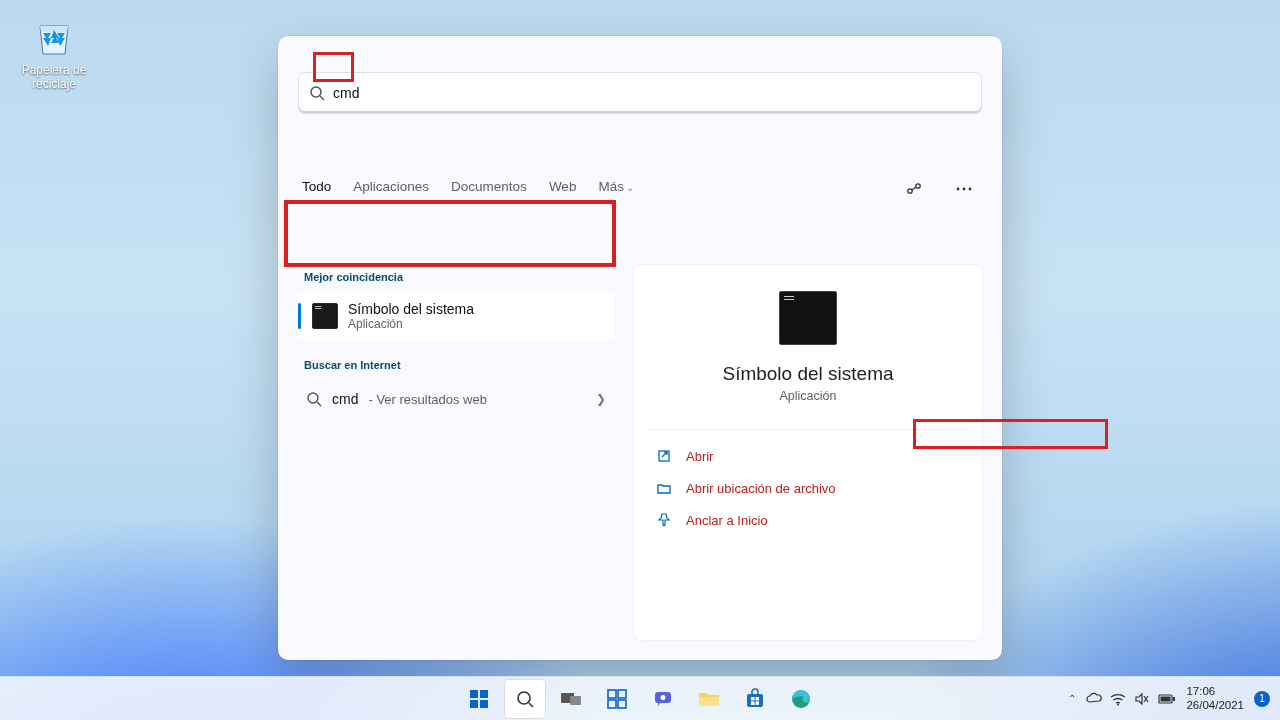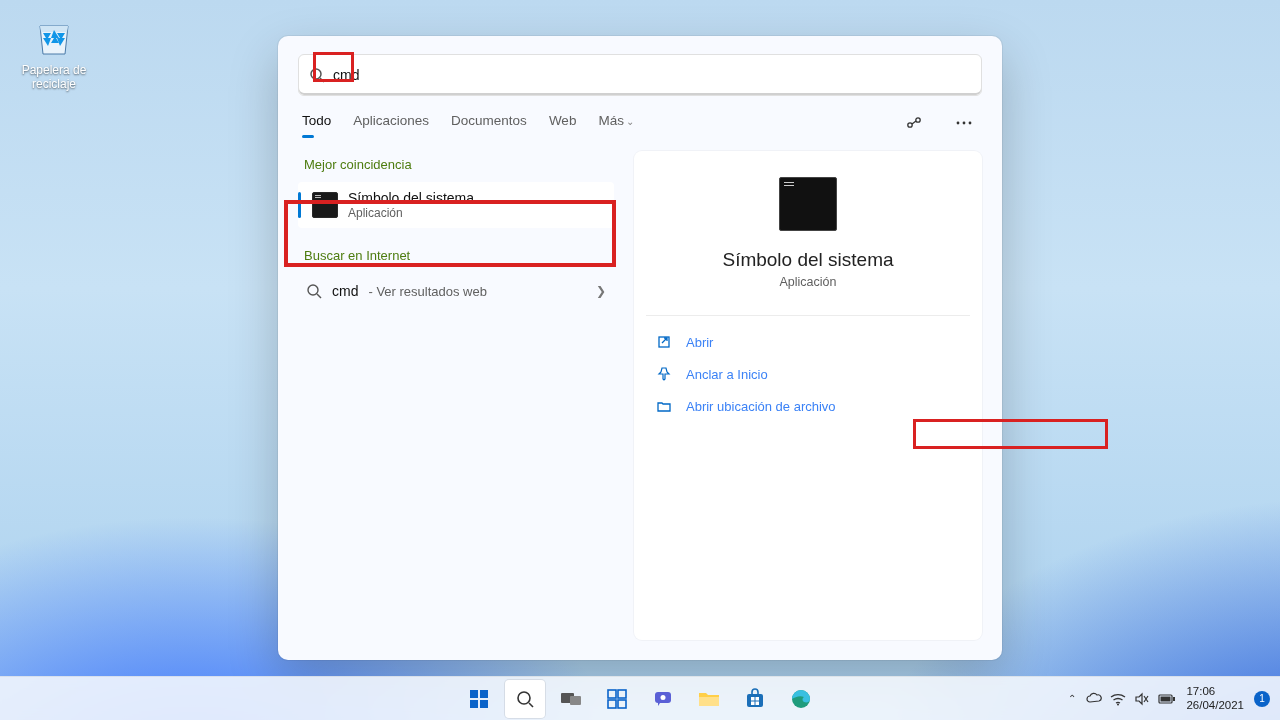--- a/index.html
+++ b/index.html
@@ -27,22 +27,22 @@
     position:absolute; left:14px; top:12px; width:80px; text-align:center; color:#fff;
   }
   .desktop-icon svg { width:48px; height:48px; display:block; margin:0 auto 4px; }
   .desktop-icon .label { font-size:12px; text-shadow:0 1px 2px rgba(0,0,0,.6); line-height:1.15; }
   
   .search-flyout {
     position:absolute; left:278px; top:36px; width:724px; height:624px;
     background: var(--panel-bg);
     border-radius:10px;
     box-shadow: 0 20px 50px rgba(0,0,0,.22), 0 0 0 1px rgba(0,0,0,.05);
-    padding:18px 20px 20px;
-    display:flex; flex-direction:column;
+    padding:36px 20px 20px;
+    display:flex; flex-direction:column;gap:48px;
   }
   .search-box {
     background:#fff; border:1px solid #e0e0e0; border-radius:6px;
     height:42px; display:flex; align-items:center; padding:0 10px; gap:6px;
     box-shadow: inset 0 -2px 0 #d0d0d0;
   }
   .search-box input {
     border:none; outline:none; flex:1; font-size:14px; color:#111; background:transparent;
   }
   .hl-search-text {
@@ -54,21 +54,21 @@
   .tabs-row .tab { cursor:pointer; padding-bottom:6px; }
   .tabs-row .tab.active { color:#111; position:relative; }
   .tabs-row .tab.active::after { content:""; position:absolute; left:0; right:60%; bottom:-4px; height:3px; background:var(--win-blue); border-radius:2px; }
   .tabs-row .spacer { flex:1; }
   .tabs-row .toolbtn { width:28px; height:28px; display:flex; align-items:center; justify-content:center; color:#333; cursor:pointer; border-radius:4px; }
   .chev { font-size:10px; margin-left:2px; color:#888; }
   
   .columns { display:flex; flex:1; min-height:0; margin-top:14px; gap:0; }
   .left-col { width:322px; padding-right:6px; }
   .right-col { flex:1; background:#fff; border-radius:8px; margin-left:14px; box-shadow: 0 0 0 1px rgba(0,0,0,.03); padding:26px 12px 12px; display:flex; flex-direction:column; align-items:center; }
-  .section-label { font-size:13px; font-weight:400; color:#4d7c0f; padding:6px 6px 10px; }
+  .section-label { font-size:11px; font-weight:700; color:#0c4a6e; padding:6px 6px 10px; }
   .best-match {
     display:flex; align-items:center; gap:10px; padding:8px 8px; border-radius:4px;
     background:#fff; position:relative;
   }
   .best-match::before {
     content:""; position:absolute; left:0; top:10px; bottom:10px; width:3px; background:var(--win-blue); border-radius:2px;
   }
   .hl-best { position:absolute; left:284px; top:200px; width:332px; height:67px; border:4px solid var(--highlight); pointer-events:none; }
   .app-icon-sm { width:26px; height:26px; background:#1a1a1a; border:1px solid #2a2a2a; border-radius:2px; position:relative; flex:none; margin-left:6px; }
   .app-icon-sm::after{ content:""; position:absolute; left:2px; top:2px; width:6px; height:1px; background:#bbb; box-shadow:0 2px 0 #bbb; }
@@ -81,21 +81,21 @@
   .web-row .hint { font-size:13px; color:var(--text-secondary); margin-left:0; }
   .web-row .chev-r { margin-left:auto; color:#777; font-size:12px; }
   
   .hero-icon { width:58px; height:54px; background:#111; border:1px solid #444; border-radius:2px; position:relative; }
   .hero-icon::after{ content:""; position:absolute; left:4px; top:4px; width:10px; height:1px; background:#ccc; box-shadow:0 3px 0 #ccc; }
   .hero-title { font-size:19px; color:#222; margin-top:18px; }
   .hero-sub { font-size:12.5px; color:var(--text-secondary); margin-top:4px; }
   .divider { width:100%; height:1px; background:#ececec; margin:26px 0 10px; }
   .action-list { width:100%; display:flex; flex-direction:column; }
   .action {
-    display:flex; align-items:center; gap:14px; padding:8px 10px; font-size:13px; color:#3b82f6; cursor:pointer; border-radius:2px;
+    display:flex; align-items:center; gap:14px; padding:8px 10px; font-size:13px; color:#b91c1c; cursor:pointer; border-radius:2px;
   }
   .action .ico { width:16px; height:16px; color:var(--win-blue); flex:none; display:flex; align-items:center; justify-content:center; }
   .hl-admin { position:absolute; left:913px; top:419px; width:195px; height:30px; border:3px solid var(--highlight); pointer-events:none; }
   
   .taskbar {
     position:absolute; left:0; right:0; bottom:0; height:44px;
     background: rgba(245,248,253,.88);
     backdrop-filter: blur(6px);
     border-top:1px solid rgba(0,0,0,.06);
     display:flex; align-items:center;
@@ -195,32 +195,32 @@
             <svg width="14" height="14" viewBox="0 0 14 14">
                 <rect x="2" y="2" width="10" height="10" fill="none" stroke="#0068c6" stroke-width="1.3"></rect>
                 <path d="M5 8 L10 3 M7 3 H10 V6" fill="none" stroke="#0068c6" stroke-width="1.3"></path>
               </svg>
           </span>
           <span>Abrir</span>
         </div>
         <div class="action">
           <span class="ico">
             <svg width="14" height="14" viewBox="0 0 14 14">
+                <path d="M1 4 h4 l1 1 h7 v7 h-12 z" fill="none" stroke="#0068c6" stroke-width="1.3"></path>
+              </svg>
+          </span>
+          <span>Abrir ubicación de archivo</span>
+        </div>
+        <div class="action">
+          <span class="ico">
+            <svg width="14" height="14" viewBox="0 0 14 14">
                 <path d="M5 1 h4 l1 4 l2 2 h-4 v5 l-1 1 -1 -1 v-5 h-4 l2 -2 z" fill="none" stroke="#0068c6" stroke-width="1.2"></path>
               </svg>
           </span>
           <span>Anclar a Inicio</span>
-        </div>
-        <div class="action">
-          <span class="ico">
-            <svg width="14" height="14" viewBox="0 0 14 14">
-                <path d="M1 4 h4 l1 1 h7 v7 h-12 z" fill="none" stroke="#0068c6" stroke-width="1.3"></path>
-              </svg>
-          </span>
-          <span>Abrir ubicación de archivo</span>
         </div>
       </div>
     </div>
   </div>
 </div>
 
 <div class="hl-search-text"></div>
 <div class="hl-best"></div>
 <div class="hl-admin"></div>
 

